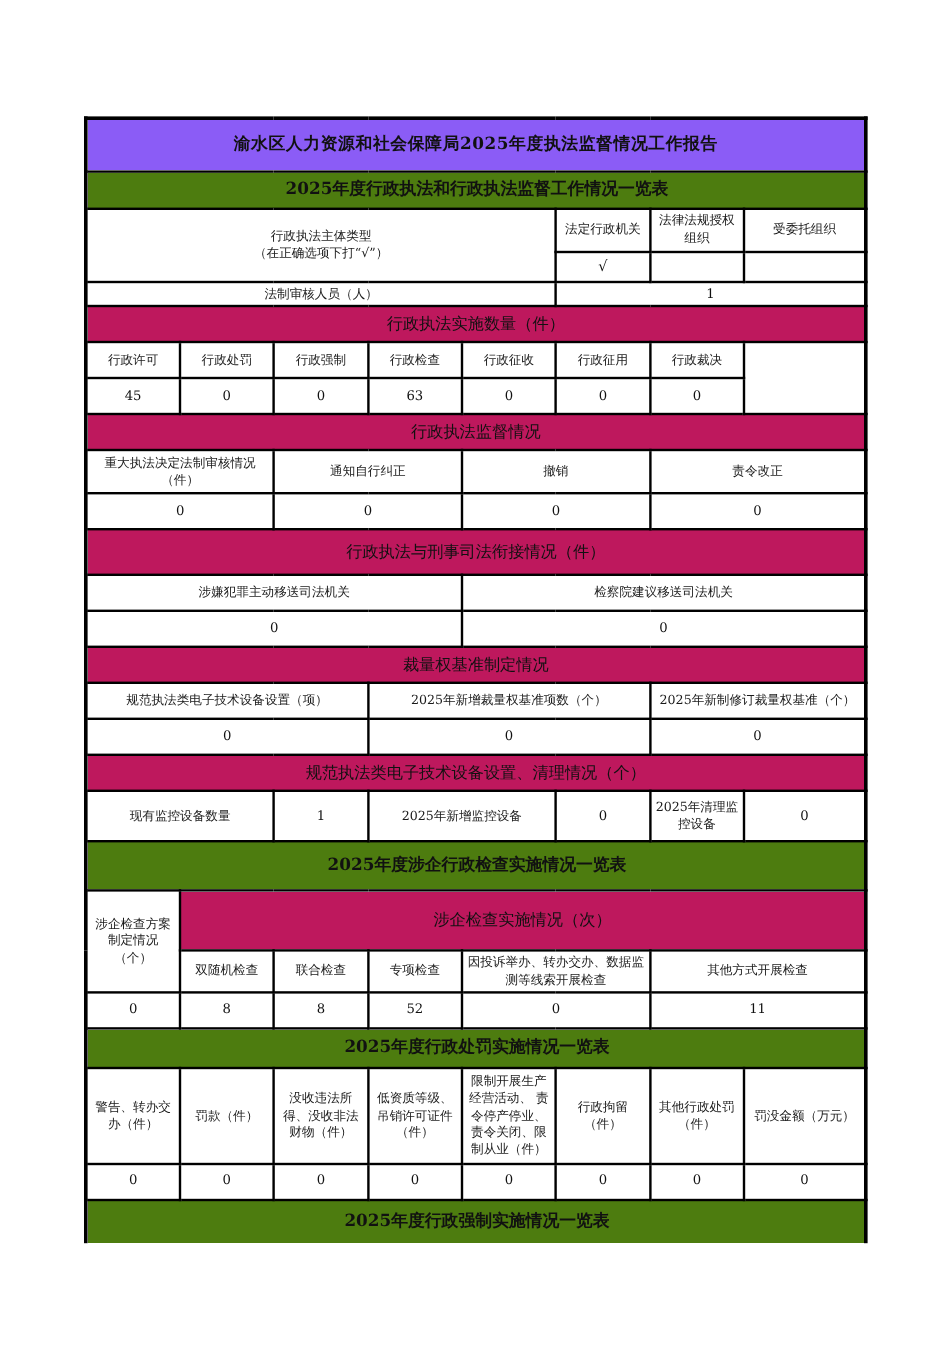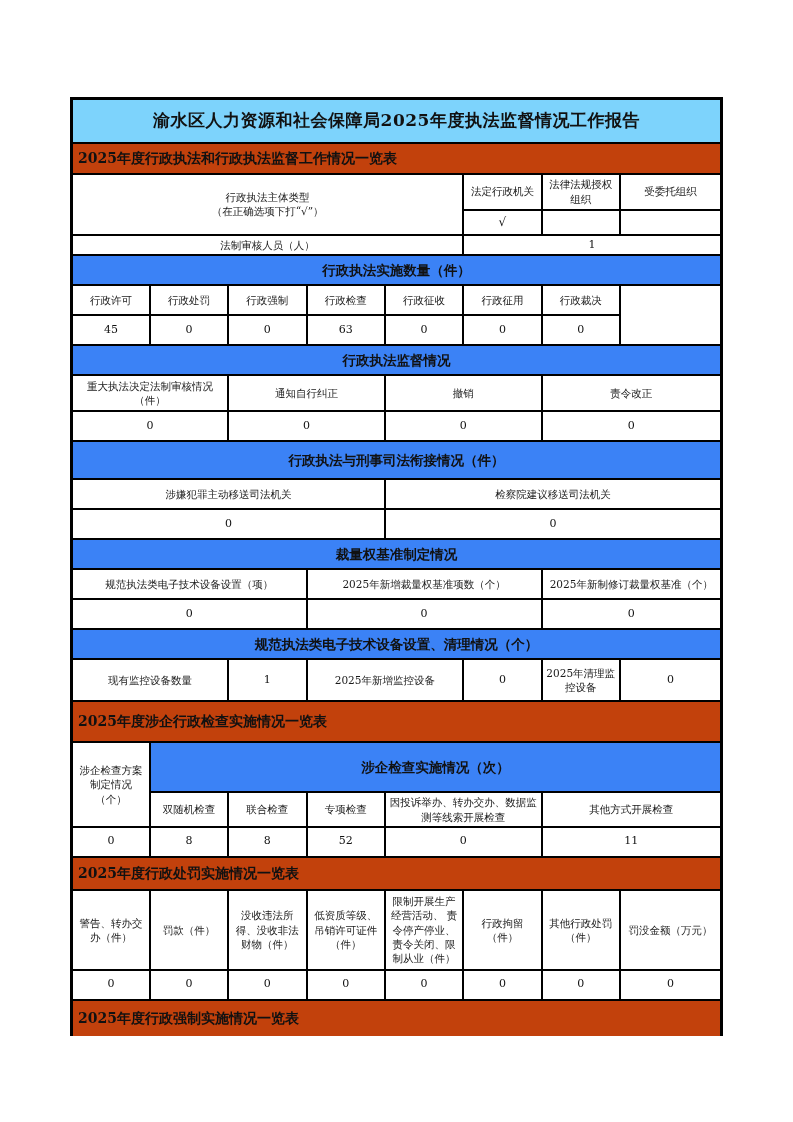--- a/index.html
+++ b/index.html
@@ -16,28 +16,28 @@
   }
   td{
     border:2px solid #000;
     text-align:center;vertical-align:middle;
     padding:2px 3px;
     font-size:11px;line-height:1.35;
     word-break:break-all;
     overflow:hidden;
   }
   tr.title-row td{
-    font-size:17px;font-weight:bold;letter-spacing:0.5px;
-    background:#7dd3fc;
+    font-size:14px;font-weight:bold;letter-spacing:0.5px;
+    background:#8b5cf6;
   }
   td.band{
-    background:#c2410c;text-align:left;font-weight:bold;
+    background:#4d7c0f;text-align:center;font-weight:bold;
     font-size:14px;padding-left:5px;
   }
-  td.sec{font-weight:bold;font-size:13.5px;background:#3b82f6;margin-top:34px;}
+  td.sec{font-weight:normal;font-size:13.5px;background:#be185d;margin-top:34px;}
   td.lbl{font-size:10.5px;color:#1a1a1a;}
   td.val{font-size:11px;}
   td.chk{font-size:12px;}
   tr.cut td{border-bottom:none;}
   .two-line div{display:block;text-align:center;}
 </style>
 </head>
 <body>
 
 <div class="page">

